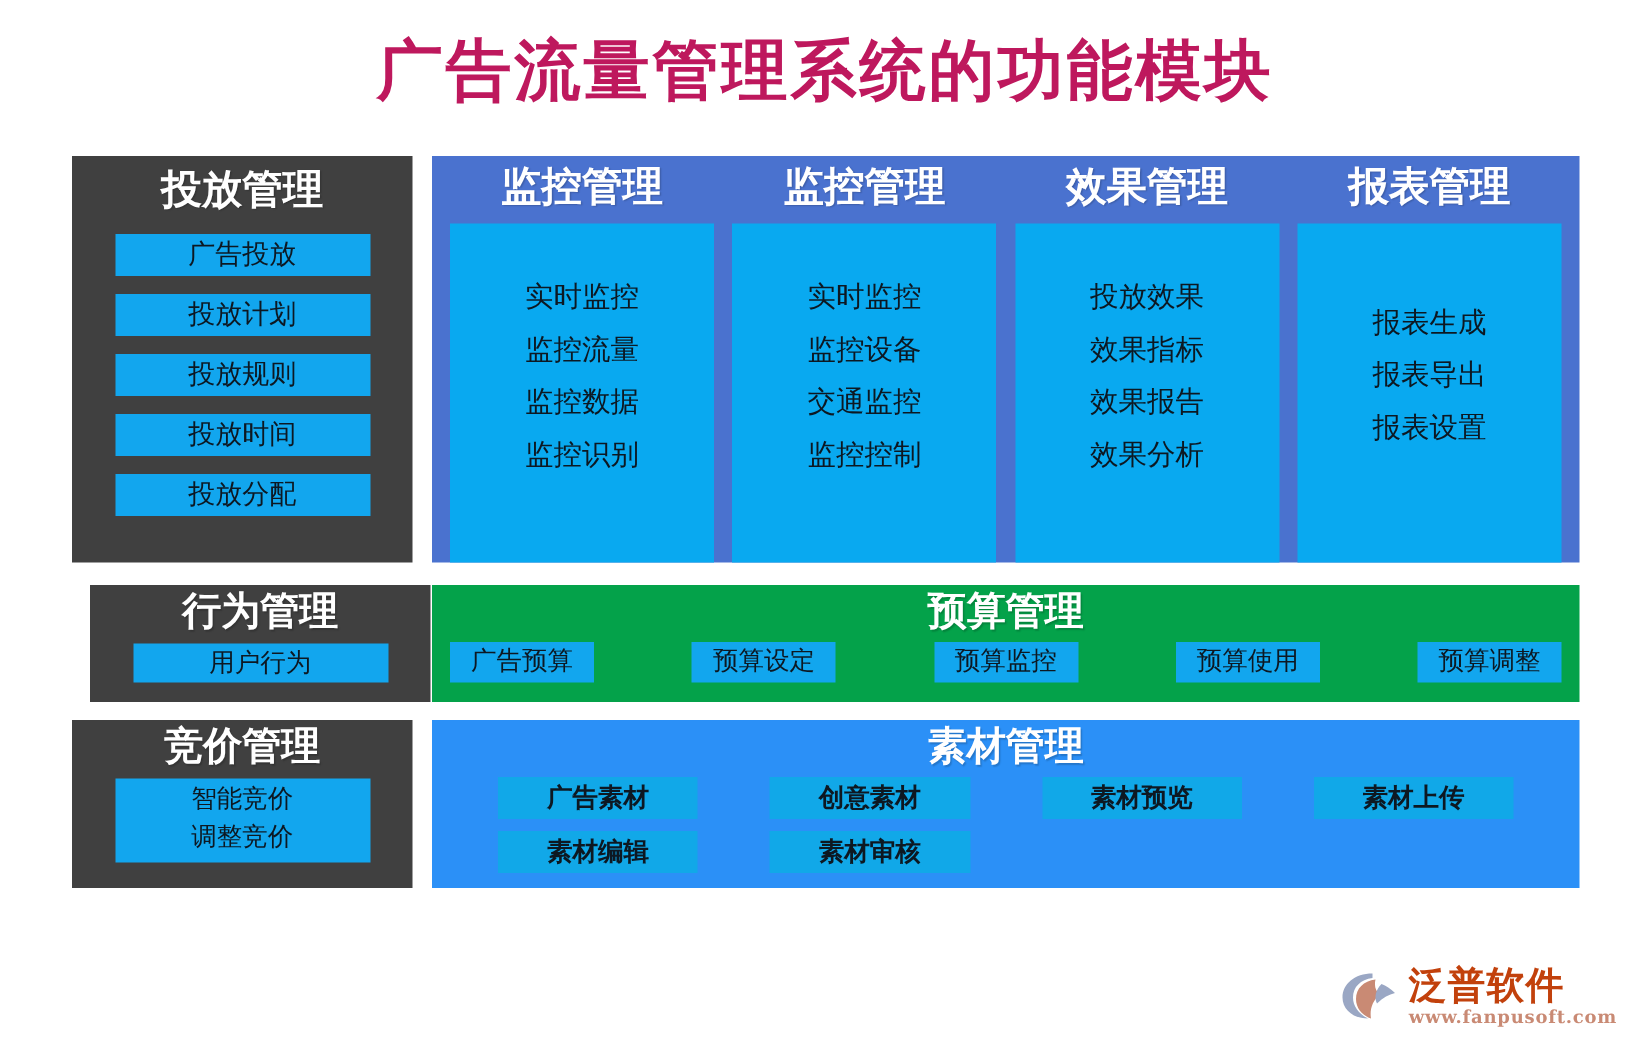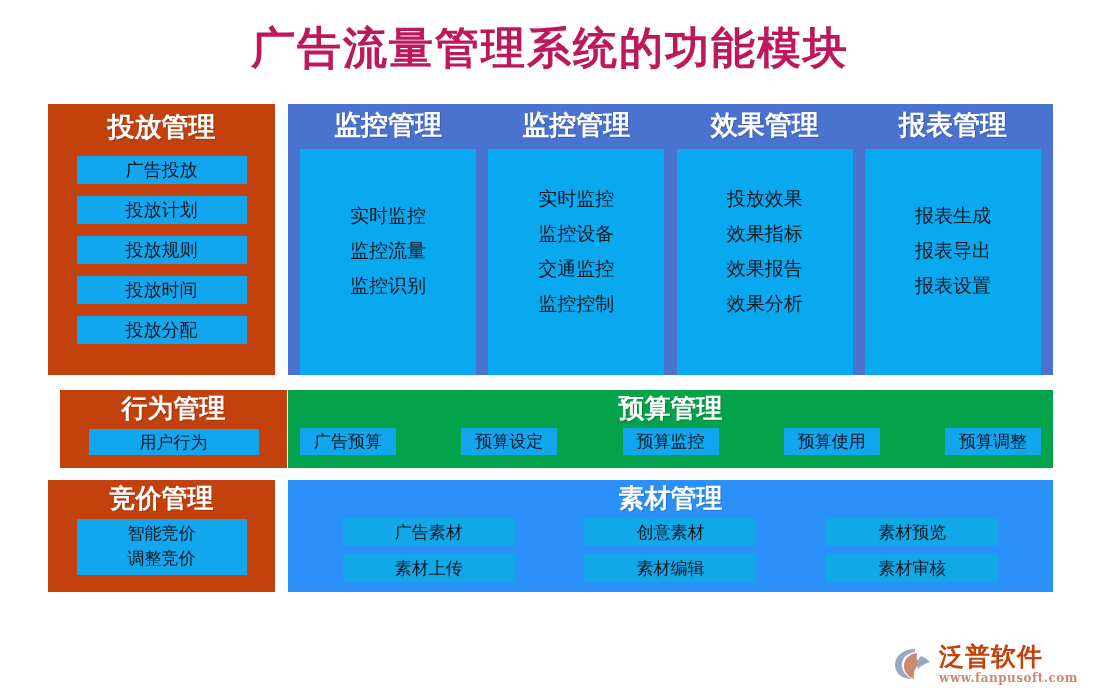--- a/index.html
+++ b/index.html
@@ -49,21 +49,21 @@
     font-family: "DejaVu Serif", "Liberation Serif", serif;
     font-size: 18px;
     text-align: center;
     line-height: 28px;
     height: 28px;
     box-sizing: border-box;
   }
 
   
   .teal {
-    background: #c2410c;
+    background: #404040;
   }
   #panel-delivery {
     left: 48px; top: 104px; width: 227px; height: 271px;
   }
   #panel-delivery .panel-title { padding-top: 6px; }
   #delivery-items {
     margin-top: 12px;
     display: flex;
     flex-direction: column;
     gap: 12px;
@@ -154,26 +154,27 @@
 
   
   #panel-material {
     left: 288px; top: 480px; width: 765px; height: 112px;
     background: #2b90f7;
   }
   #panel-material .panel-title { padding-top: 2px; font-size: 26px; }
   #material-grid {
     margin-top: 3px;
     display: grid;
-    grid-template-columns: repeat(3, 1fr);
+    grid-template-columns: repeat(4, 1fr);
     grid-auto-rows: 28px;
     row-gap: 8px;
     column-gap: 48px;
     padding: 0 44px;
     justify-items: center;
+    font-weight: bold;
   }
   #material-grid .chip {
     width: 100%;
     max-width: 172px;
     background: #11a8e8;
     font-size: 17px;
   }
 
   
   #brand-logo {
@@ -233,20 +234,21 @@
   </div>
 </div>
 
 <div class="panel" id="panel-ops">
 
   <div class="ops-col">
     <div class="panel-title">监控管理</div>
     <div class="ops-box">
       <div class="ops-item">实时监控</div>
       <div class="ops-item">监控流量</div>
+      <div class="ops-item">监控数据</div>
       <div class="ops-item">监控识别</div>
     </div>
   </div>
 
   <div class="ops-col">
     <div class="panel-title">监控管理</div>
     <div class="ops-box">
       <div class="ops-item">实时监控</div>
       <div class="ops-item">监控设备</div>
       <div class="ops-item">交通监控</div>

